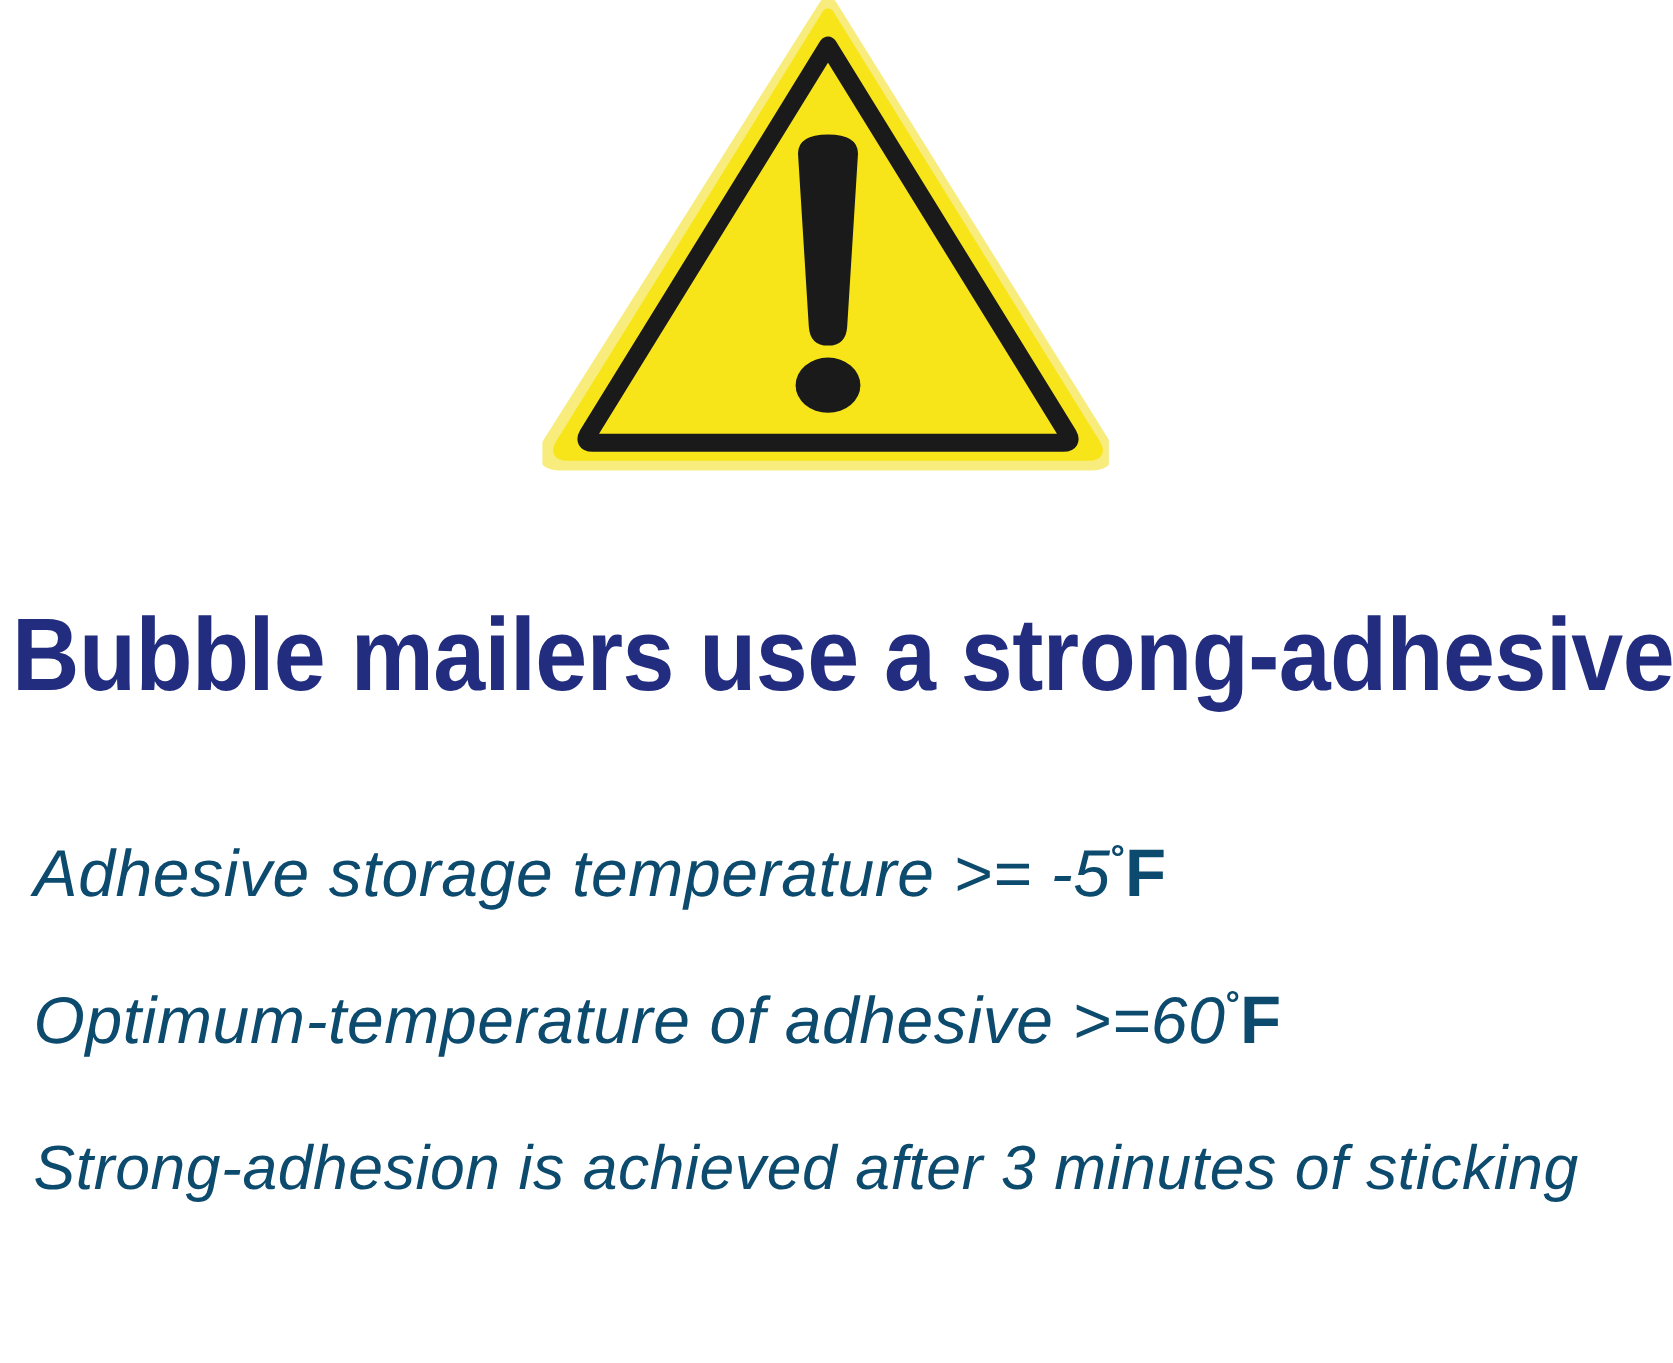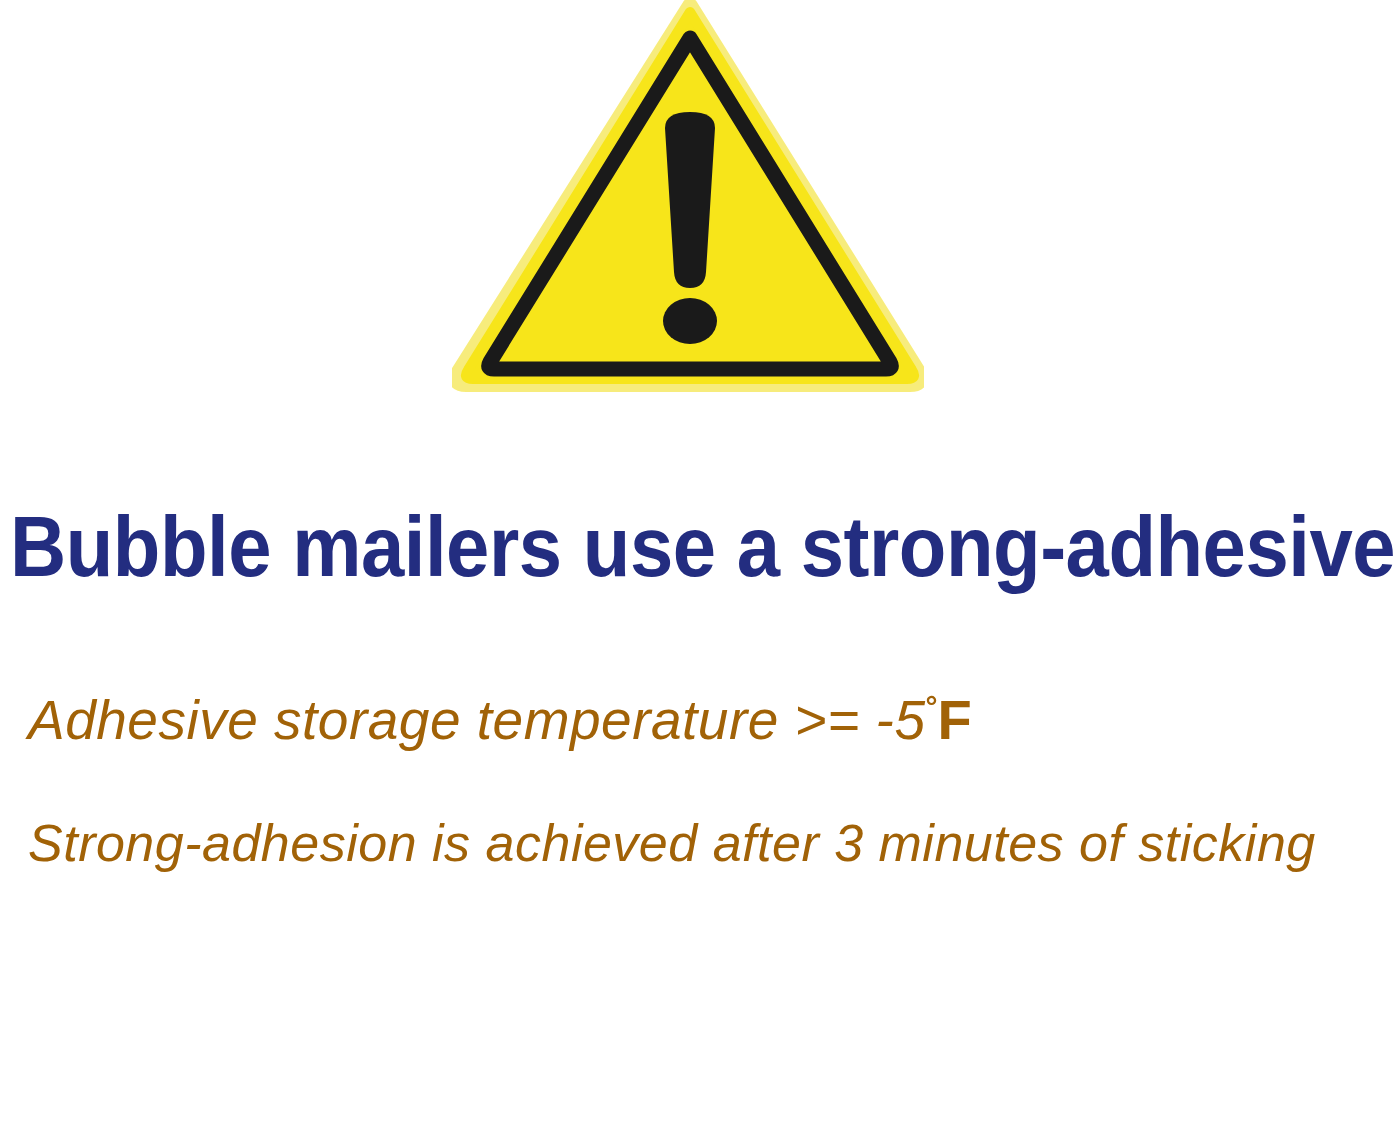--- a/index.html
+++ b/index.html
@@ -51,24 +51,24 @@
   
   #body-lines {
     position: absolute;
     left: 28px;
     top: 672px;
     width: 1360px;
   }
   .body-line {
     position: relative;
     height: 122px;
-    color: #a16207;
+    color: #0c4a6e;
     font-family: "Liberation Sans Narrow", "Liberation Sans", sans-serif;
     font-size: 55px;
-    line-height: 70px;
+    line-height: 88px;
     white-space: nowrap;
     letter-spacing: 0.5px;
   }
   .body-line .txt {
     font-style: italic;
     font-weight: 400;
   }
   .deg {
     font-size: 30px;
     vertical-align: 22px;
@@ -107,20 +107,23 @@
 
   <div id="headline">Bubble mailers use a strong-adhesive</div>
 
   <div id="body-lines">
 
     <div class="body-line">
       <span class="txt">Adhesive storage temperature &gt;= -5</span><span class="deg">°</span><span class="unit">F</span>
     </div>
 
 
+    <div class="body-line">
+      <span class="txt">Optimum-temperature of adhesive &gt;=60</span><span class="deg">°</span><span class="unit">F</span>
+    </div>
 
     <div class="body-line line-4">
       <span class="txt">Strong-adhesion is achieved after 3 minutes of sticking</span><span class="deg"></span><span class="unit"></span>
     </div>
 
   </div>
 
 </div>
 
 </body></html>

